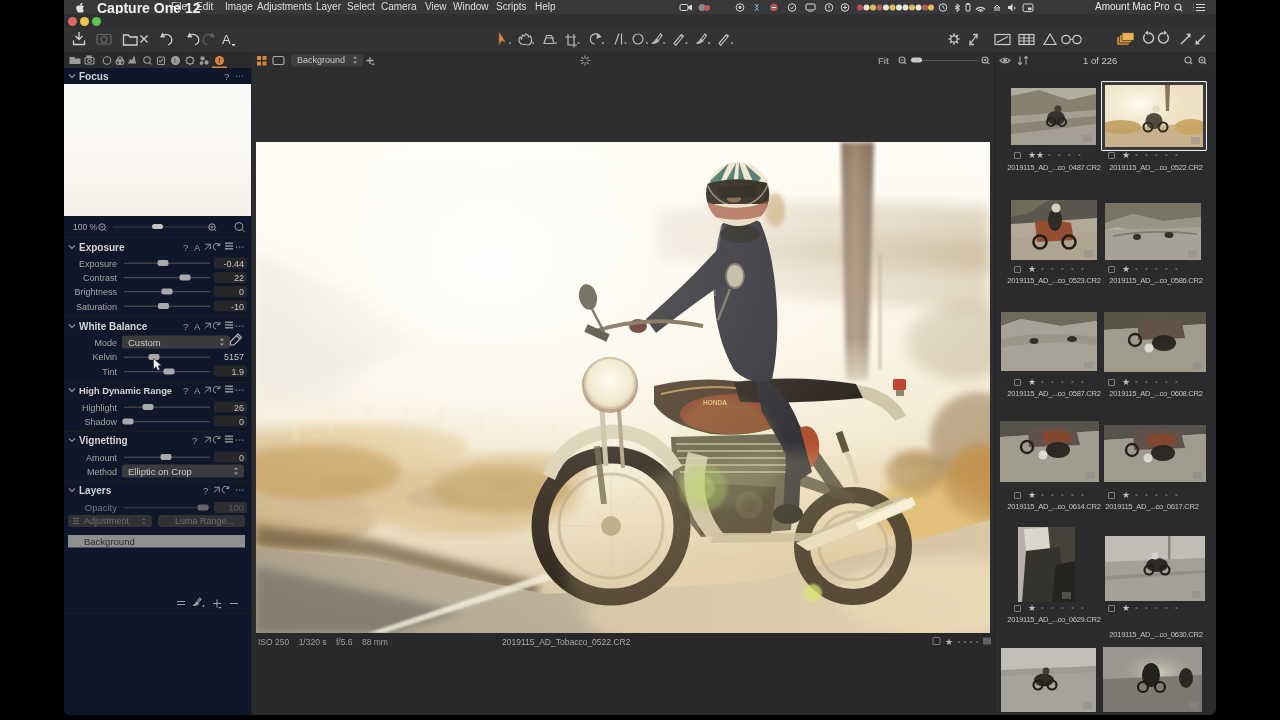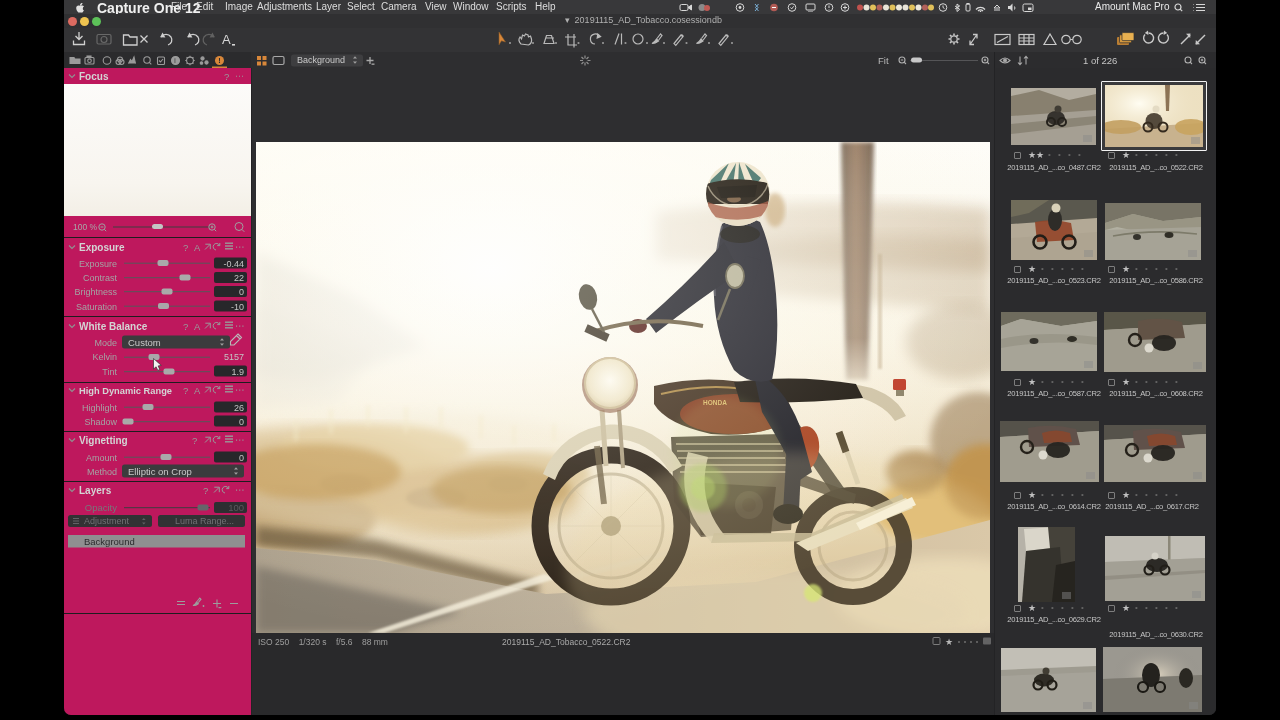--- a/index.html
+++ b/index.html
@@ -12,21 +12,21 @@
 
 #win{left:64px;top:14px;width:1152px;height:701px;background:#2b2b2d;border-radius:0 0 7px 7px;overflow:hidden;}
 #titlebar{left:0;top:0;width:1152px;height:14px;background:#303032;}
 .tl{position:absolute;top:3px;width:9px;height:9px;border-radius:50%;}
 #titletext{position:absolute;top:1px;left:0;width:1152px;text-align:center;color:#b0b0b0;font-size:9px;}
 #toolbar{left:0;top:14px;width:1152px;height:24px;background:#333335;}
 #subbar{left:0;top:38px;width:1152px;height:16px;background:#2e2e30;}
 #subbar-left{position:absolute;left:0;top:0;width:187px;height:16px;background:#2b2b2d;}
 #subbar-browser{position:absolute;left:930px;top:0;width:222px;height:16px;background:#2c2c2e;border-left:1px solid #222224;}
 
-#lpanel{left:0;top:54px;width:187px;height:647px;background:#be185d;color:#b8b8b8;}
+#lpanel{left:0;top:54px;width:187px;height:647px;background:#0f172a;color:#b8b8b8;}
 
 #viewer{left:187px;top:54px;width:743px;height:647px;background:#2e2e30;border-left:1px solid #232325;}
 #infobar{position:absolute;left:0;top:565px;width:743px;height:82px;background:#29292b;color:#9f9f9f;font-size:8.5px;}
 
 #browser{left:930px;top:54px;width:222px;height:647px;background:#2b2b2d;border-left:1px solid #232325;}
 .thumb{position:absolute;overflow:hidden;}
 .fname{position:absolute;width:106px;text-align:center;color:#c6c6c6;font-size:7.6px;letter-spacing:-0.3px;white-space:nowrap;}
 .ratebox{position:absolute;width:7px;height:7px;border:1px solid #7d7d7d;border-radius:1px;}
 .star{position:absolute;font-size:9px;color:#c0c0c0;}
 .rdots{position:absolute;font-size:8px;color:#646464;letter-spacing:2.5px;}
@@ -108,21 +108,20 @@
           <path d="M6.2 6.2 l2 2"></path>
         <path d="M22 1.5 h9 M22 4.5 h9 M22 7.5 h9 M19 1.5 h.5 M19 4.5 h.5 M19 7.5 h.5"></path>
       </g>
     </svg>
   </div>
   <div id="win" class="abs">
     <div id="titlebar" class="abs">
       <div class="tl" style="left:4px;background:#dc6a60;"></div>
       <div class="tl" style="left:16px;background:#eec350;"></div>
       <div class="tl" style="left:28px;background:#5cc158;"></div>
-      <div id="titletext" style="padding-left:7px;">▾&nbsp; 20191115_AD_Tobacco.cosessiondb</div>
     </div>
     <div id="toolbar" class="abs">
     <svg width="1152" height="24" style="position:absolute;left:0;top:0;">
       <g stroke="#d0d0d0" fill="none" stroke-width="1.3">
         <path d="M15 4 v7 M11.5 8 l3.5 3.5 3.5-3.5 M9.5 12.5 v4 h11 v-4"></path>
       </g>
       <g stroke="#686868" fill="none" stroke-width="1.2">
         <rect x="33" y="6.5" width="14" height="9.5" rx="1.5"></rect>
             <circle cx="40" cy="11.5" r="3"></circle>
       </g>

